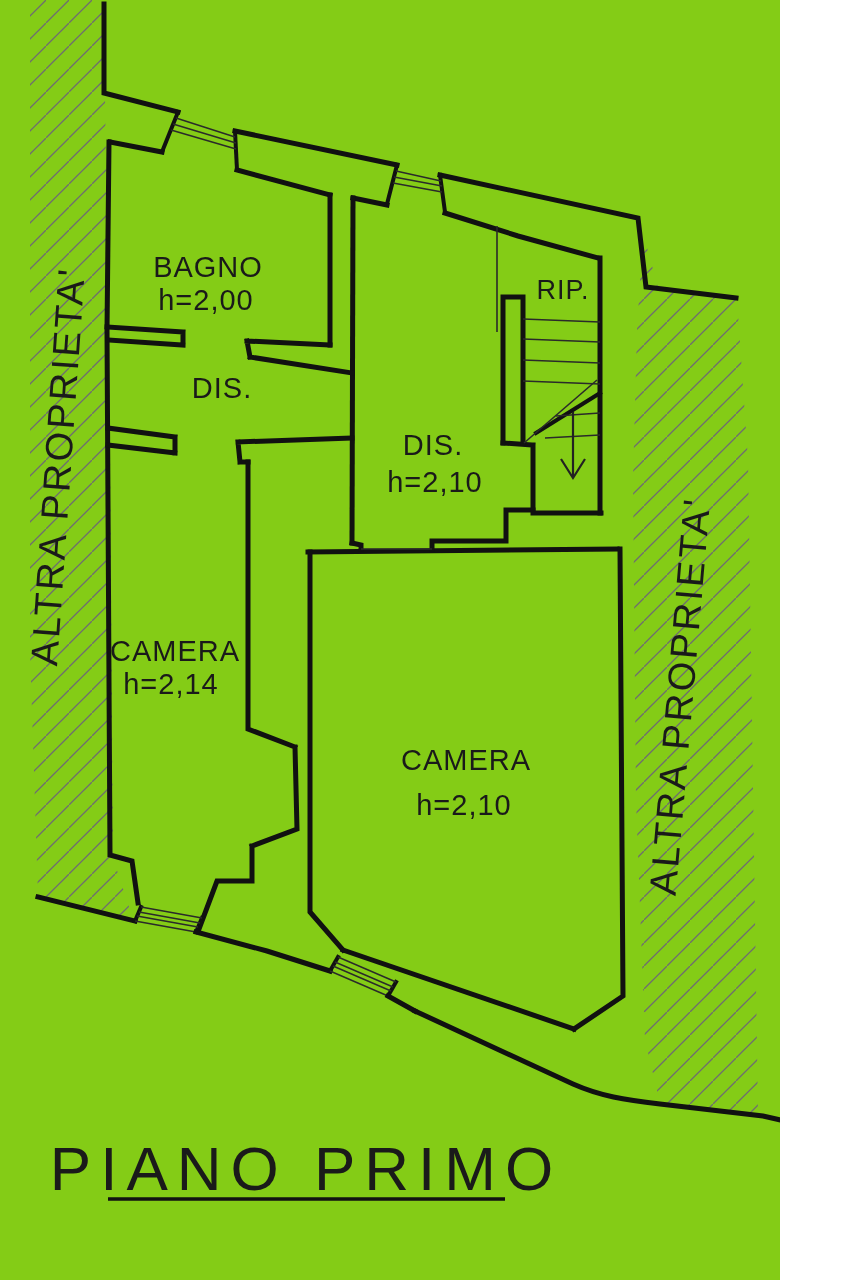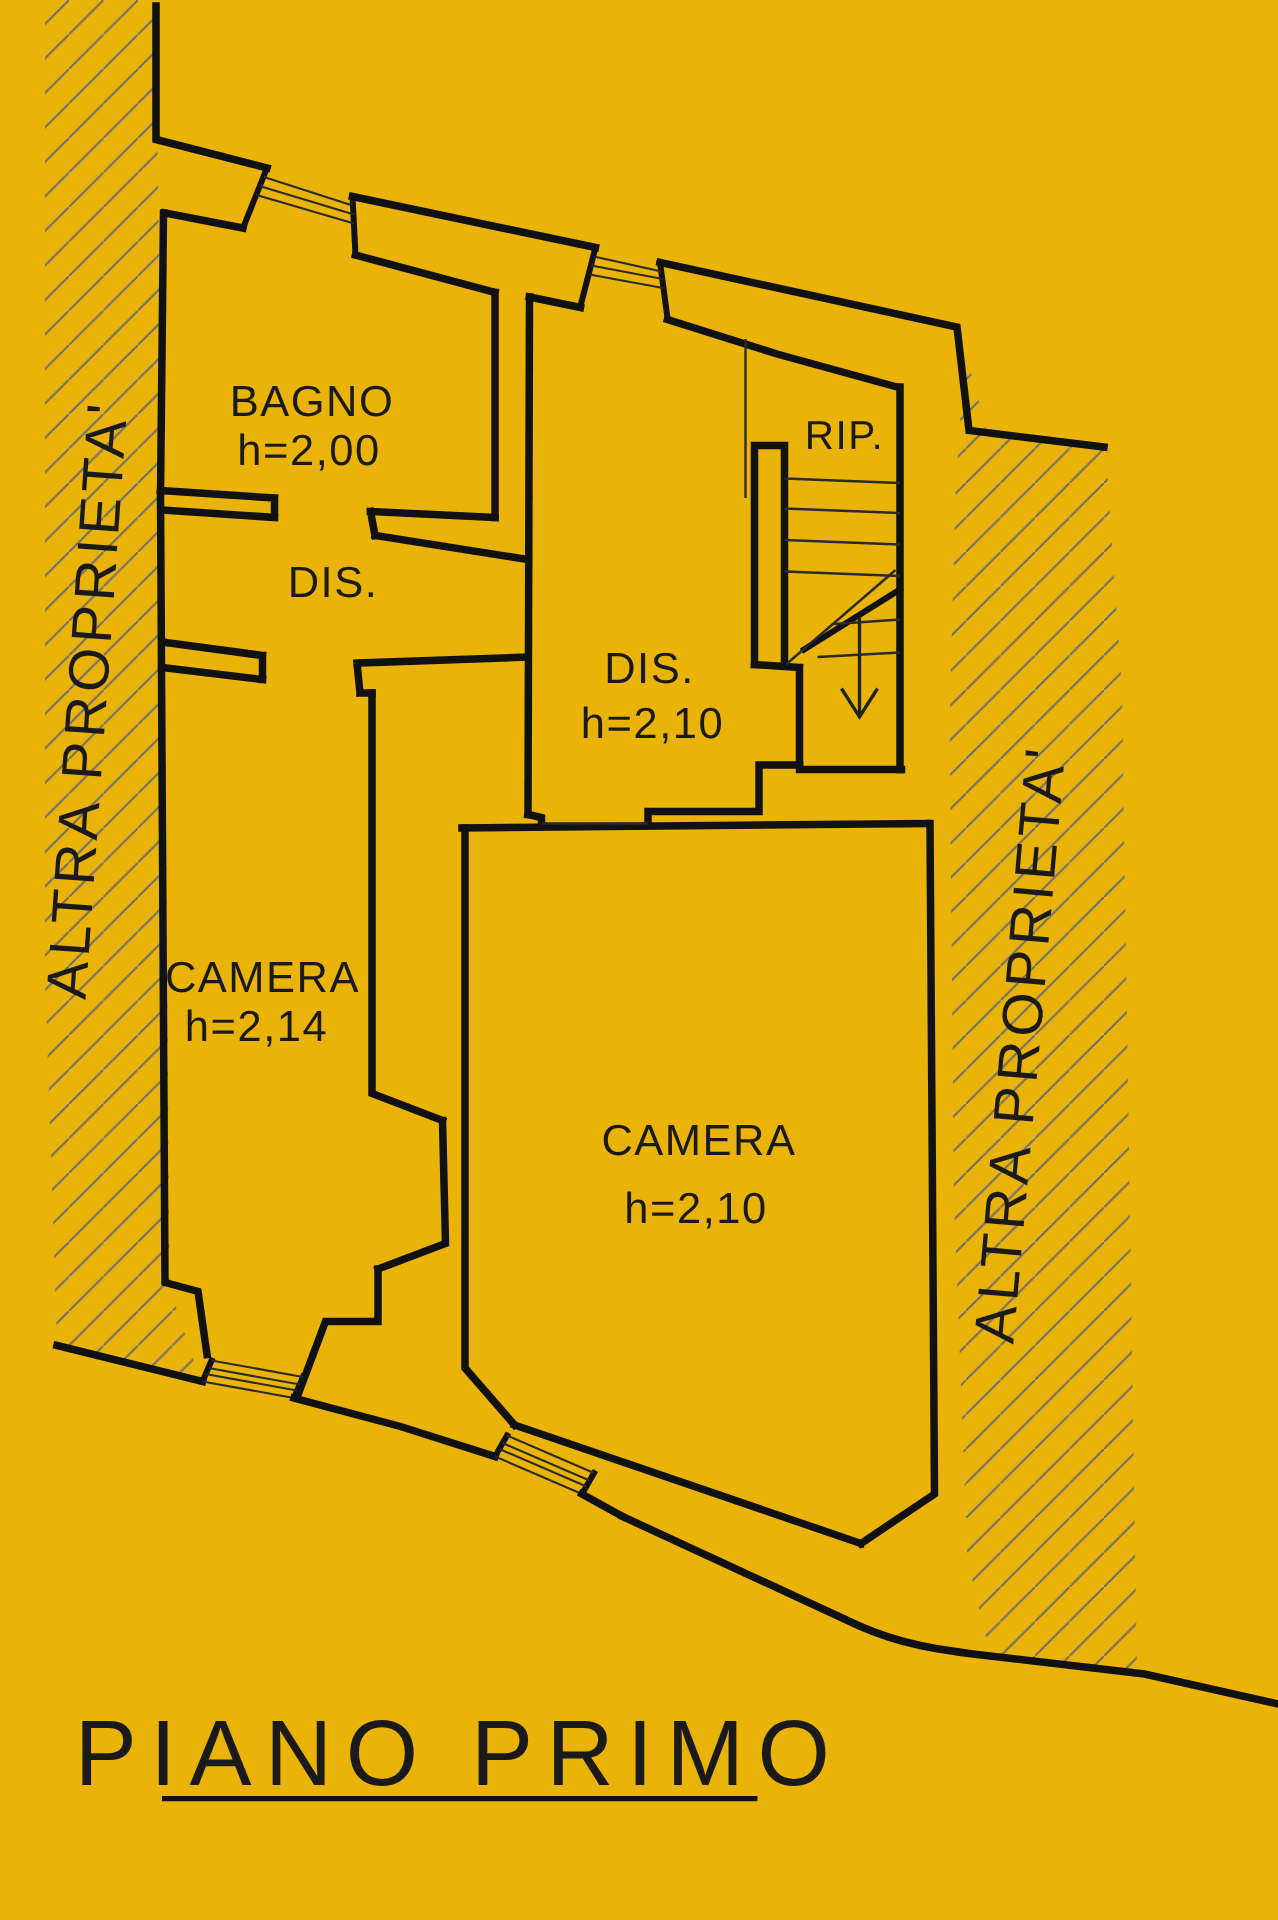--- a/index.html
+++ b/index.html
@@ -1,16 +1,16 @@
 <!DOCTYPE html>
 <html><head>
 <meta charset="utf-8">
 <style>
   html,body{margin:0;padding:0;background:#ffffff;}
-  .stage{position:relative;width:852px;height:1280px;background:#eab308;overflow:hidden;
+  .stage{position:relative;width:780px;height:1280px;background:#84cc16;overflow:hidden;
          font-family:"Liberation Sans", sans-serif;}
   svg{display:block;}
   .wall{stroke:#111111;stroke-width:5;fill:none;stroke-linecap:square;stroke-linejoin:miter;}
   .wall-mid{stroke:#111111;stroke-width:4;fill:none;stroke-linecap:square;}
   .thin{stroke:#2a2a2a;stroke-width:1.6;fill:none;stroke-linecap:butt;}
   .glaze{stroke:#2a2a2a;stroke-width:1.4;fill:none;}
   .jamb{stroke:#111111;stroke-width:4;fill:none;stroke-linecap:square;}
   .hatch-area{fill:url(#hatchpat);stroke:none;}
   .room-label{fill:#1a1a1a;font-size:29px;letter-spacing:1px;}
   .room-label-sm{fill:#1a1a1a;font-size:27px;letter-spacing:1px;}

